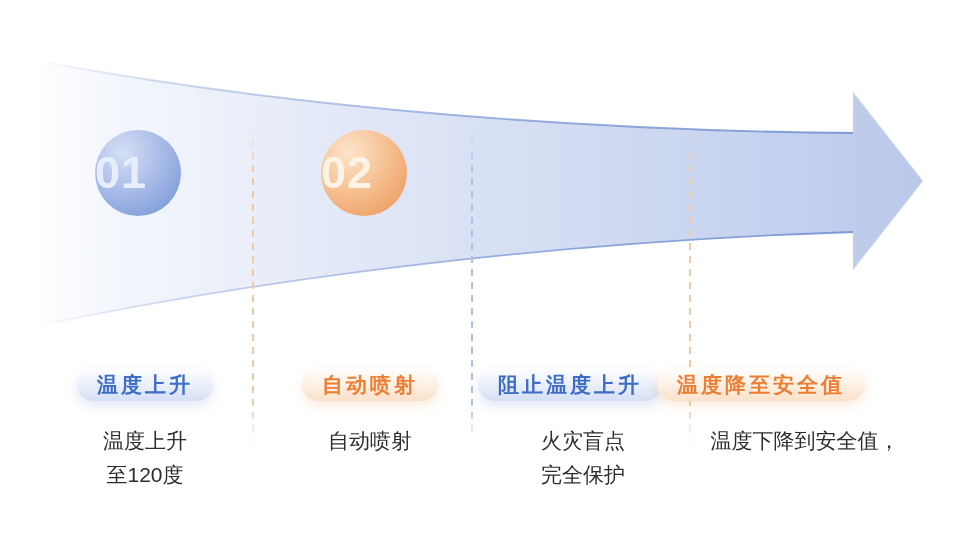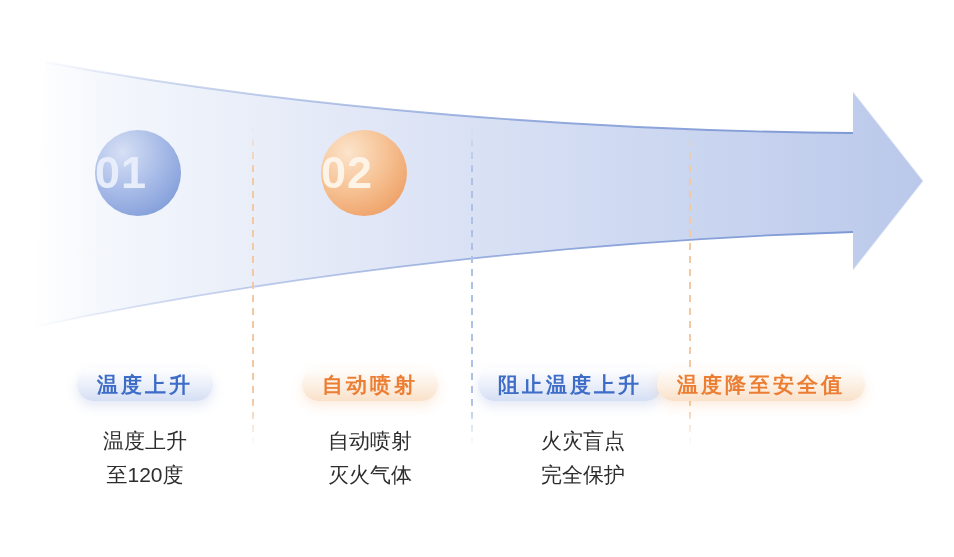--- a/index.html
+++ b/index.html
@@ -98,22 +98,22 @@
   <div class="badge orange b2">自动喷射</div>
   <div class="badge blue b3">阻止温度上升</div>
   <div class="badge orange b4">温度降至安全值</div>
 
   <div class="desc t1">
     <div>温度上升</div>
     <div>至120度</div>
   </div>
   <div class="desc t2">
     <div>自动喷射</div>
-    <div>灭火气体</div>
   </div>
   <div class="desc t3">
     <div>火灾盲点</div>
     <div>完全保护</div>
   </div>
   <div class="desc t4">
+    <div>温度下降到安全值，</div>
   </div>
 
 </div>
 
 </body></html>

